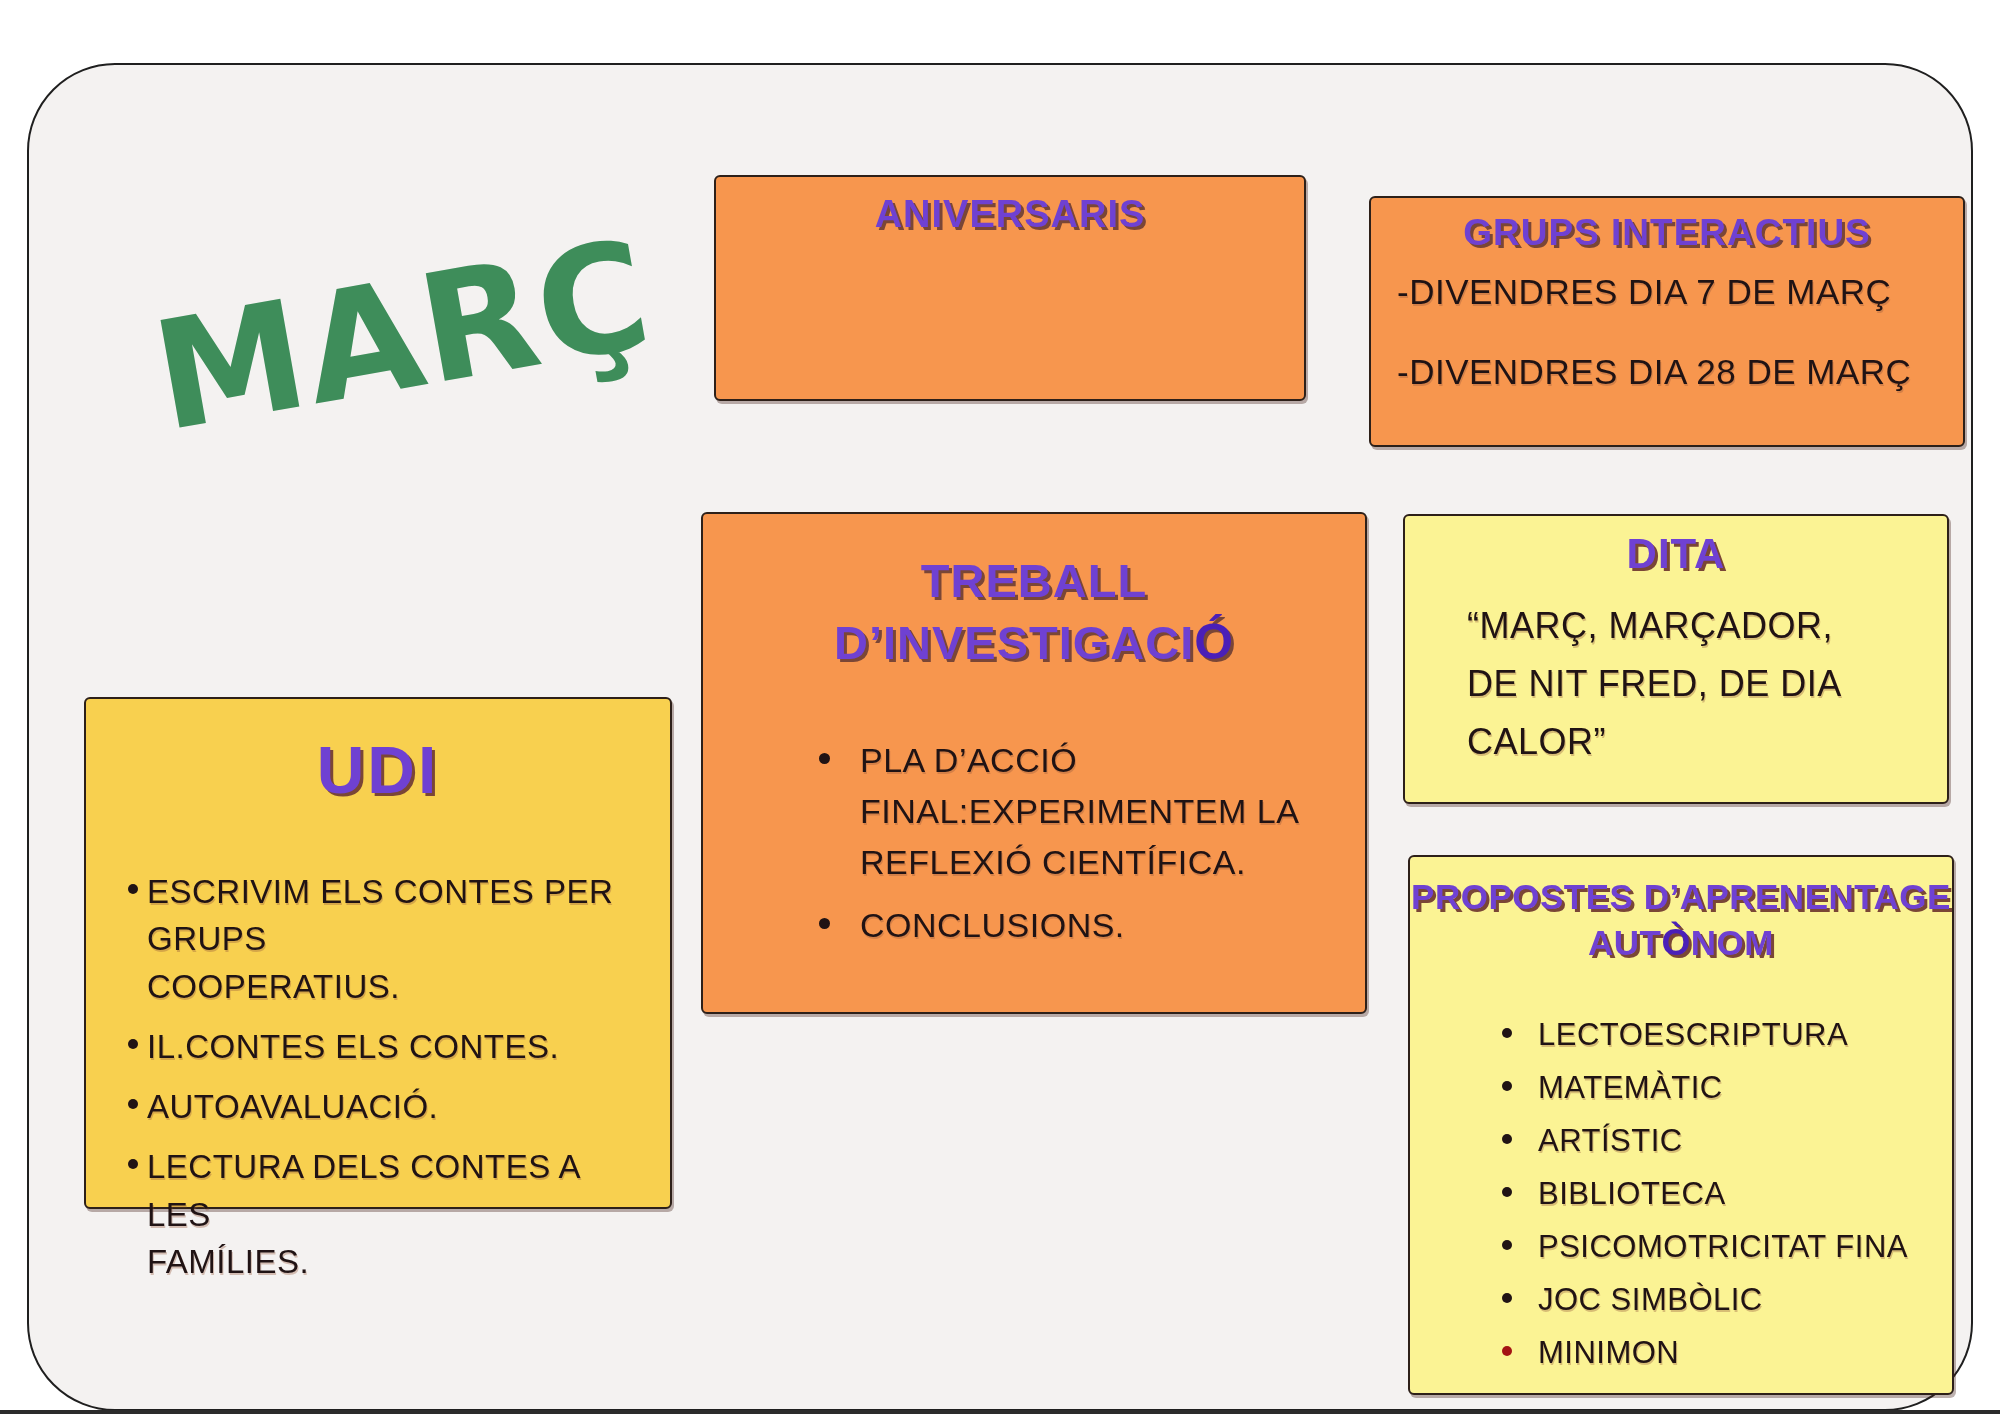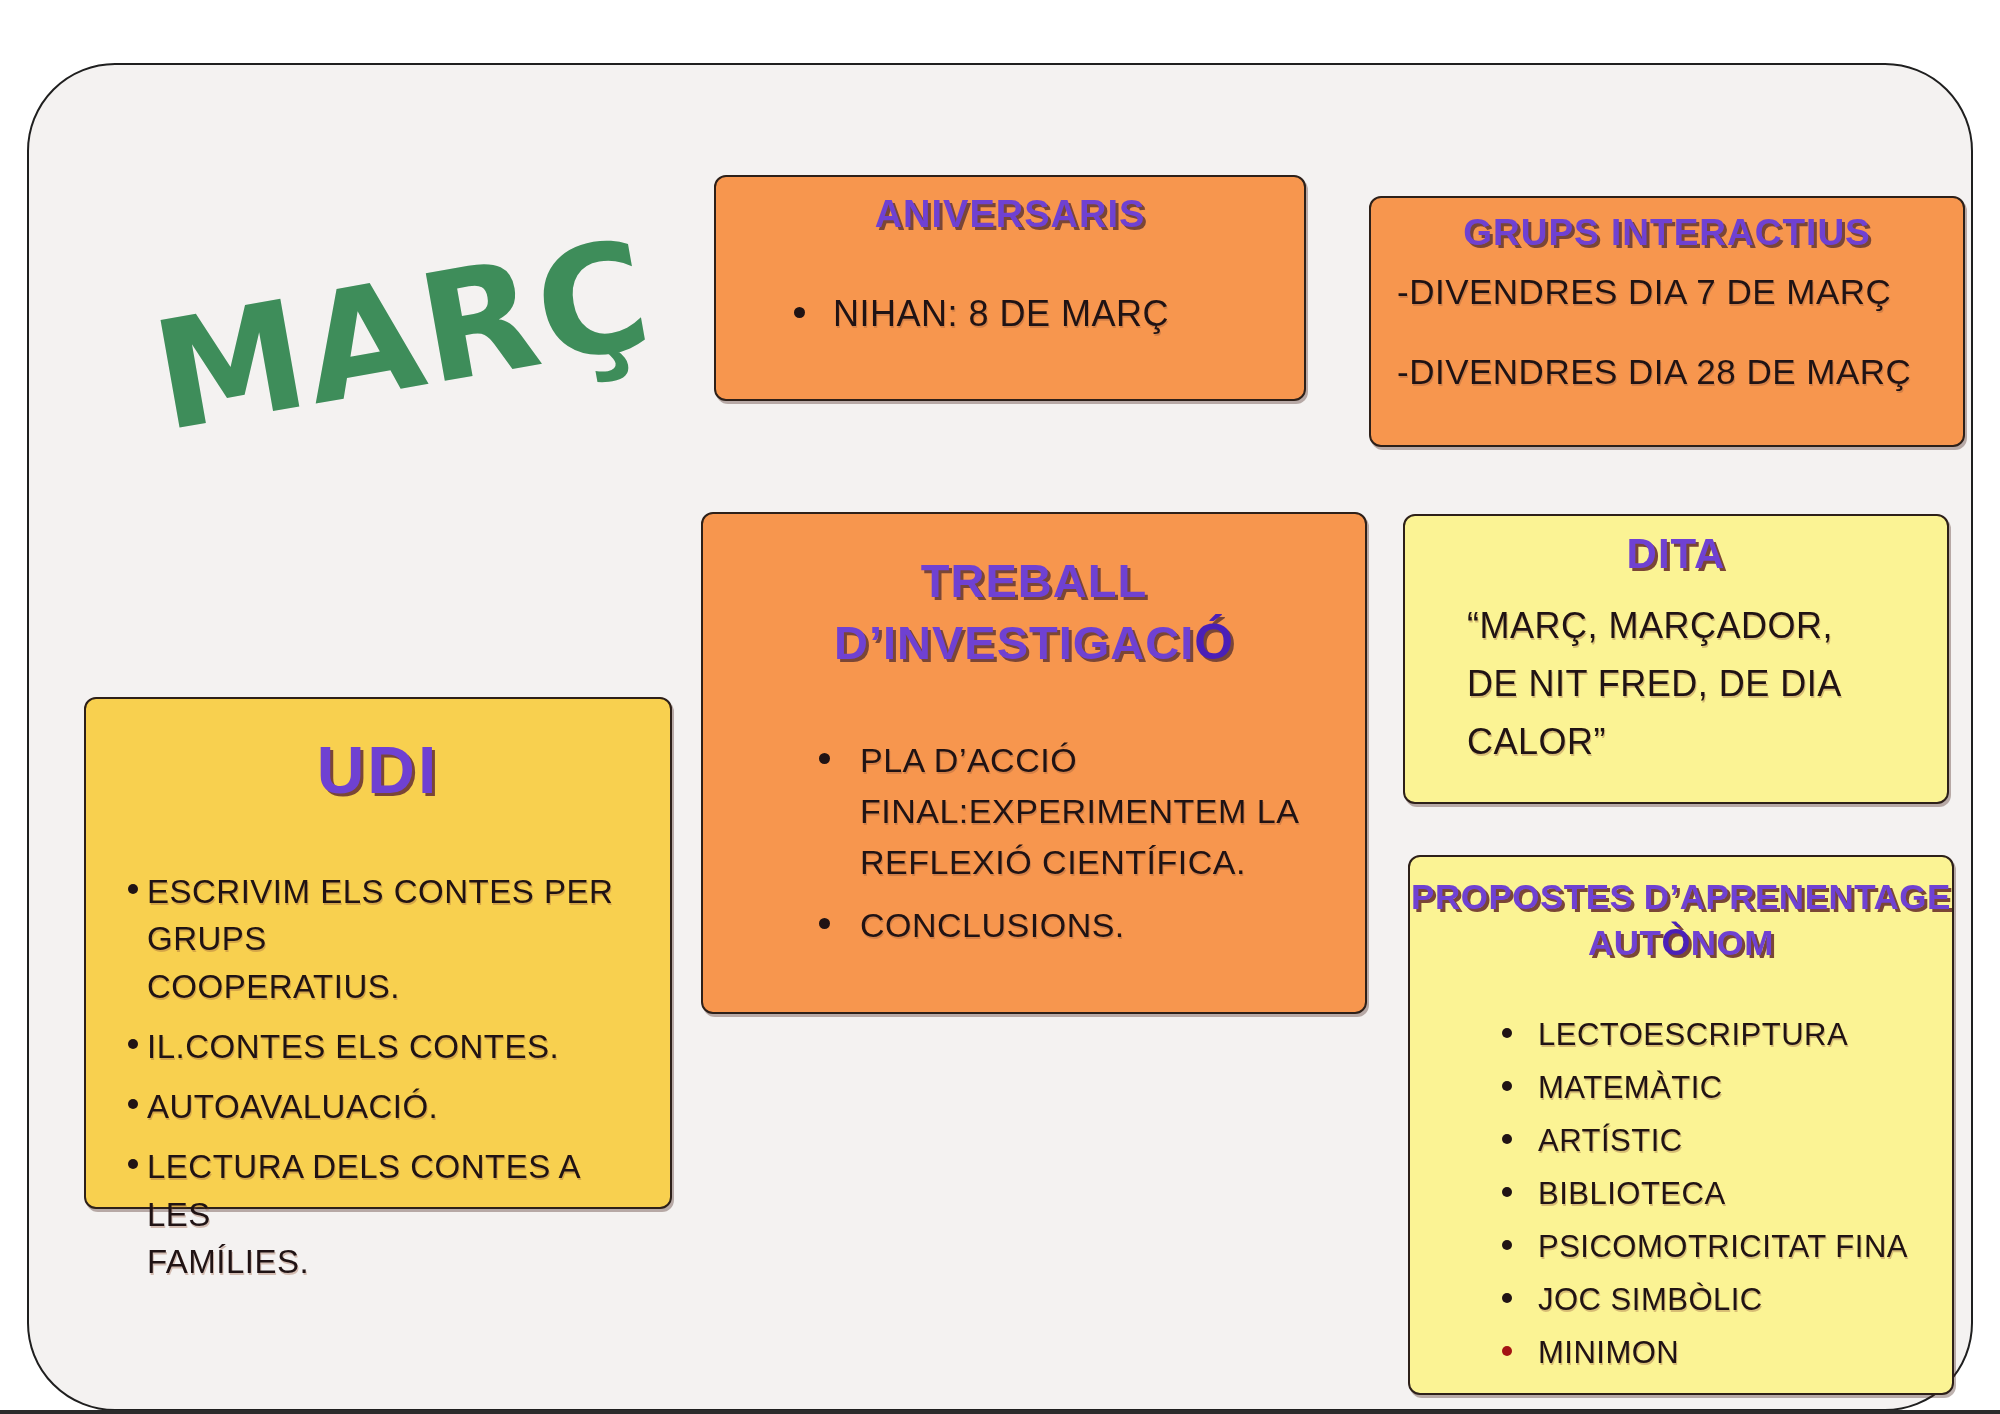--- a/index.html
+++ b/index.html
@@ -14,21 +14,21 @@
   body{font-family:"Liberation Sans","DejaVu Sans",sans-serif;}
   .canvas{position:relative;width:2000px;height:1414px;background:var(--white-bg);overflow:hidden;}
   .frame{position:absolute;left:27px;top:63px;width:1946px;height:1348px;
     background:var(--frame-bg);border:2px solid var(--frame-border);border-radius:88px;}
   .bottom-edge{position:absolute;left:0;bottom:0;width:2000px;height:4px;background:var(--bottom-edge);}
 
   .marc-title{position:absolute;left:115px;top:240px;font-size:150px;font-weight:800;
     color:var(--green);letter-spacing:2px;line-height:1;transform:rotate(-10deg);
     transform-origin:left top;font-family:"DejaVu Sans","Liberation Sans",sans-serif;}
 
-  .box{position:absolute;border:2px solid var(--box-border);border-radius:12px;
+  .box{position:absolute;border:2px solid var(--box-border);border-radius:6px;
     box-shadow:2px 3px 0 rgba(70,35,25,0.35);}
   .box-orange{background:var(--orange);}
   .box-gold{background:var(--gold);}
   .box-pale{background:var(--pale-yellow);}
 
   .box-title{color:var(--purple);font-weight:700;text-align:center;letter-spacing:1px;
     text-shadow:3px 3px 0 var(--title-shadow);line-height:1.25;}
   .accent{color:var(--purple-accent);font-weight:900;font-size:1.06em;}
 
   .body-text{color:var(--text-dark);letter-spacing:.5px;
@@ -85,26 +85,20 @@
 </head>
 <body>
 
 <div class="canvas">
   <div class="frame">
 
     <div class="marc-title">MARÇ</div>
 
     <section class="box box-orange" id="box-aniversaris">
       <h2 class="box-title">ANIVERSARIS</h2>
-      <ul>
-        <li class="li body-text">
-          <span class="dot"></span>
-          <span class="pre">NIHAN: 8 DE MARÇ</span>
-        </li>
-      </ul>
     </section>
 
     <section class="box box-orange" id="box-grups">
       <h2 class="box-title">GRUPS INTERACTIUS</h2>
       <div class="line body-text">-DIVENDRES DIA 7 DE MARÇ</div>
       <div class="line body-text">-DIVENDRES DIA 28 DE MARÇ</div>
     </section>
 
     <section class="box box-orange" id="box-treball">
       <h2 class="box-title">

